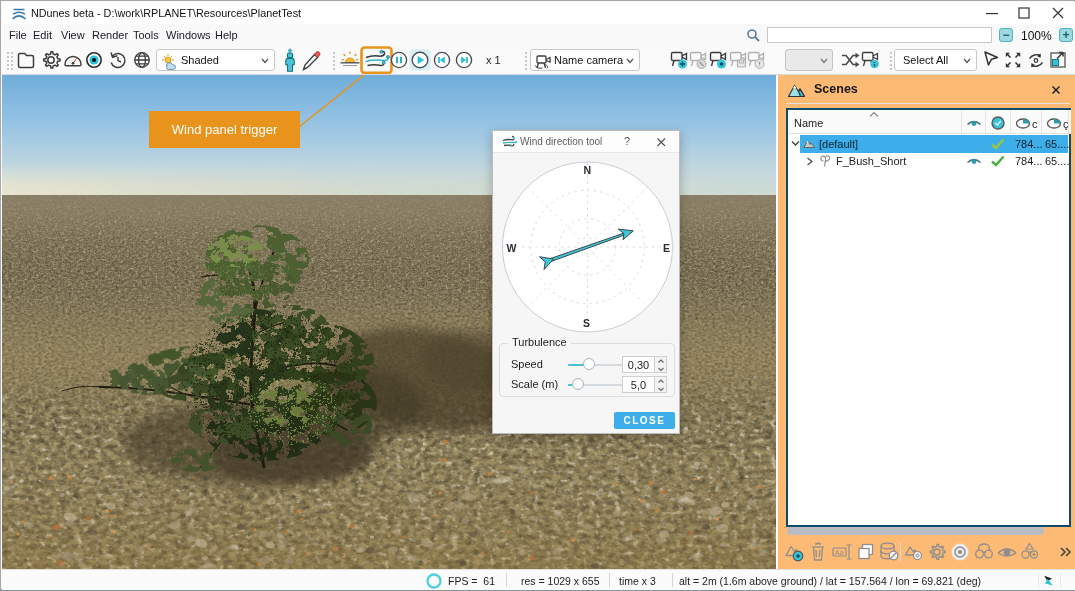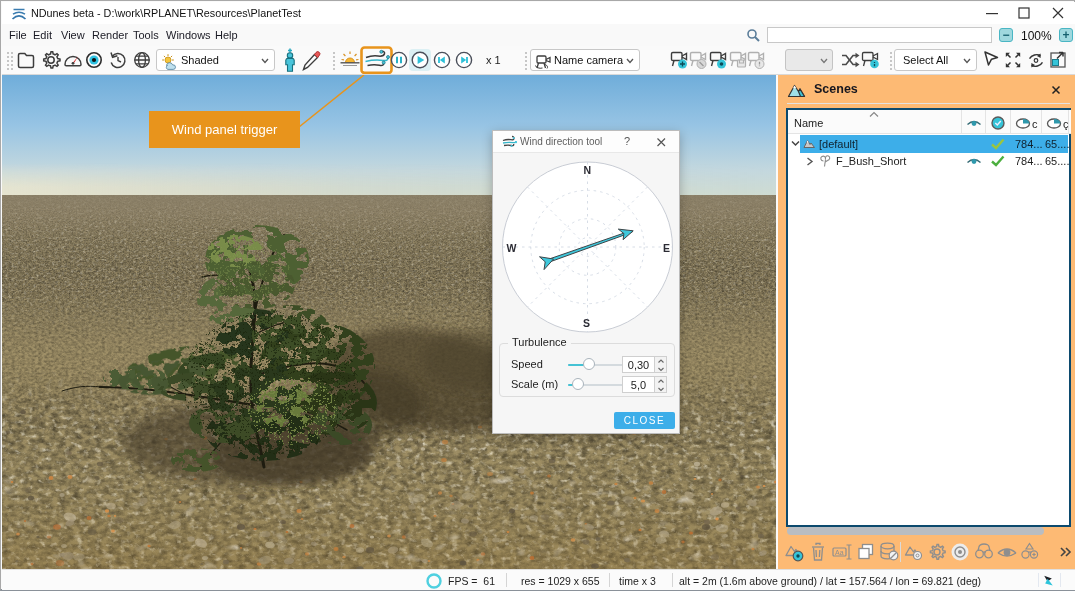--- a/index.html
+++ b/index.html
@@ -26,21 +26,21 @@
 #wdlg-title { position:absolute; left:0; top:0; width:100%; height:22px; background:#fdfdfd; border-bottom:1px solid #e8e8e8; }
 #compass { position:absolute; left:0; top:23px; }
 #turb { position:absolute; left:6px; top:212px; width:176px; height:54px; border:1px solid #dcdcdc; border-radius:4px; }
 #turb-leg { position:absolute; left:8px; top:-8px; font-size:11px; color:#222; background:#f6f6f6; padding:0 4px; }
 .sl-track { position:absolute; width:58px; height:2px; background:#d4dade; border-radius:1px; }
 .sl-fill { position:absolute; height:2px; background:#45c2d4; border-radius:1px; }
 .sl-knob { position:absolute; width:12px; height:12px; background:#fff; border:1px solid #aab4bc; border-radius:50%; }
 .spinbox { position:absolute; width:33px; height:17px; background:#fff; border:1px solid #cfcfcf; font-size:11px; color:#222; text-align:center; line-height:16px; }
 .spinner { position:absolute; width:12px; height:17px; background:#f2f2f2; border:1px solid #cfcfcf; border-left:none; }
 .spinner svg { display:block; margin:1px auto 0; }
-#wclose { position:absolute; left:121px; top:281px; width:61px; height:17px; background:#3daee9; border-radius:2px; color:#fff; font-size:10px; font-weight:normal; text-align:center; line-height:17px; letter-spacing:1.5px; }
+#wclose { position:absolute; left:121px; top:281px; width:61px; height:17px; background:#3daee9; border-radius:2px; color:#fff; font-size:10px; font-weight:bold; text-align:center; line-height:17px; letter-spacing:1.5px; }
 
 #rpanel { position:absolute; left:777px; top:74px; width:297px; height:494px; background:#fdba74; }
 
 #statusbar { position:absolute; left:1px; top:568px; width:1073px; height:21px; background:#fbfbfb; border-top:1px solid #e0e0e0; font-size:10.5px; color:#222; }
 .sb-sep { position:absolute; top:3px; height:14px; width:1px; background:#d5d5d5; }
 .sb-txt { position:absolute; top:5px; }
 .colsep { position:absolute; top:0; width:1px; height:24px; background:#e4e4e4; }
 .rpi { position:absolute; top:0; }
 </style>
 </head>

